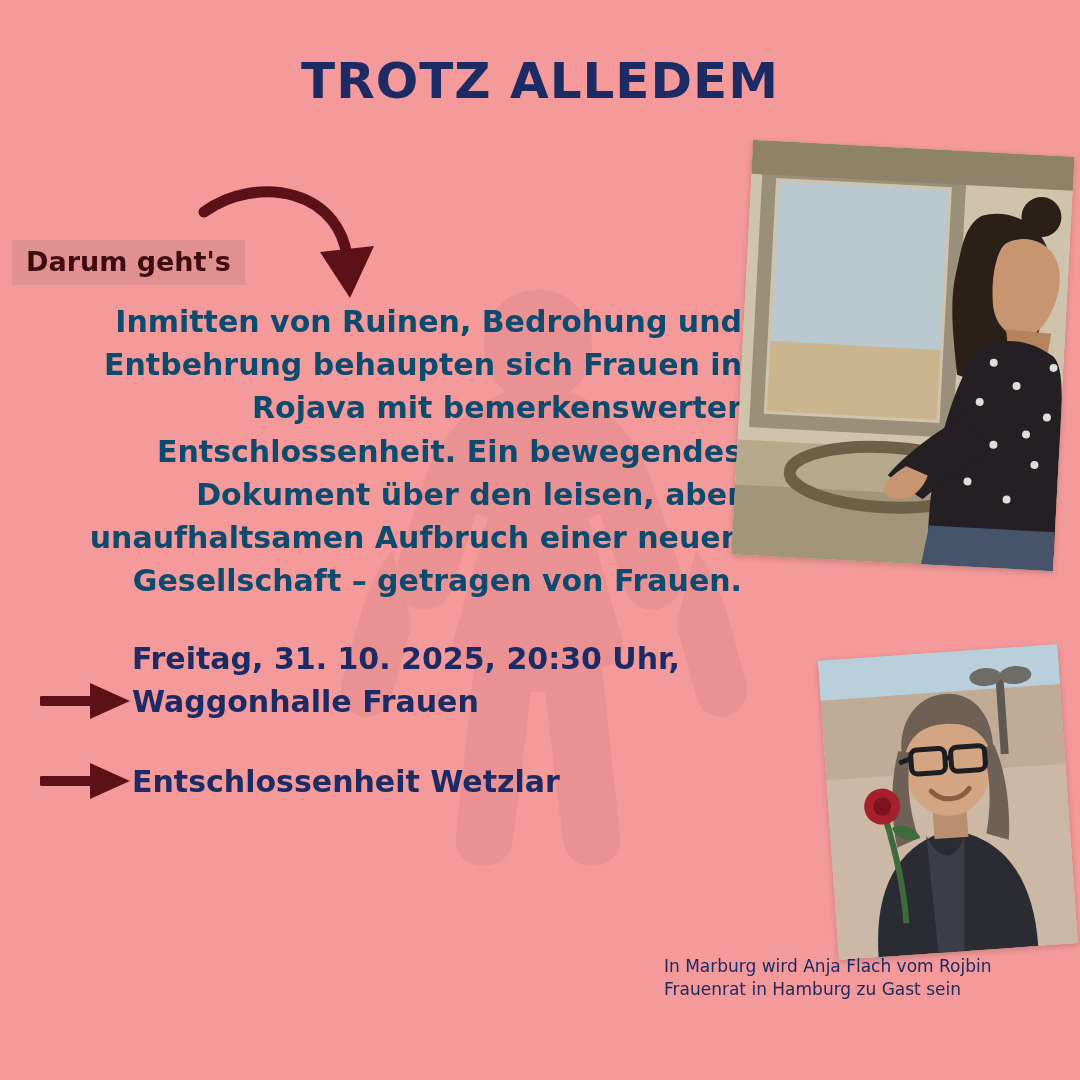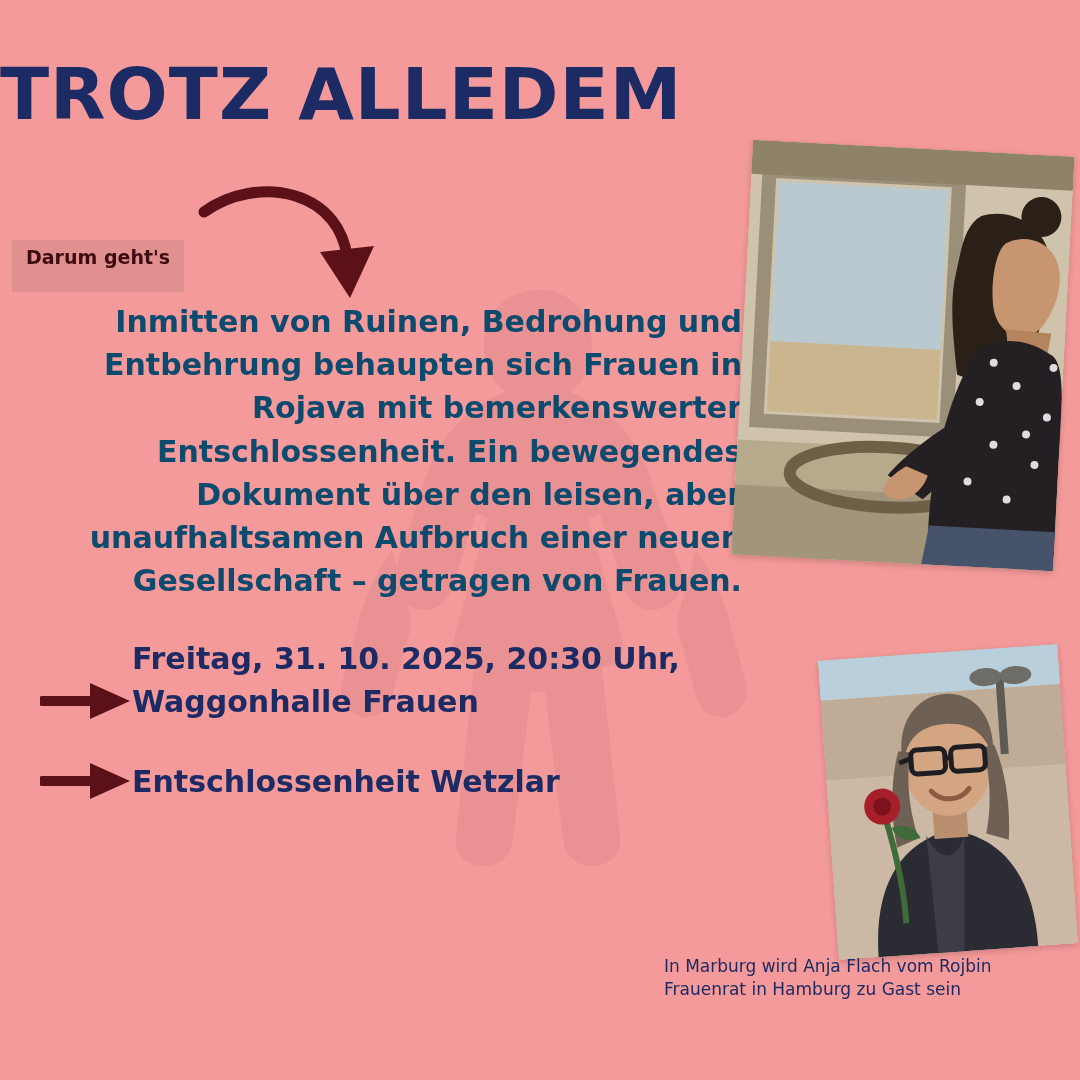--- a/index.html
+++ b/index.html
@@ -29,37 +29,37 @@
   .poster {
     position: absolute;
     inset: 0;
   }
 
   .title {
     position: absolute;
     top: 52px;
     left: 0;
     width: 1080px;
-    text-align: left;
-    font-size: 72px;
+    text-align: center;
+    font-size: 50px;
     font-weight: bold;
     letter-spacing: 1px;
     color: #1c2b63;
     font-family: "DejaVu Sans", sans-serif;
   }
 
   .badge {
     position: absolute;
     left: 12px;
     top: 240px;
     background: #e0918f;
     color: #3d0b10;
-    font-size: 19px;
-    font-weight: bold;
-    padding: 6px 14px 24px 14px;
+    font-size: 27px;
+    font-weight: bold;
+    padding: 6px 14px 8px 14px;
     font-family: "DejaVu Sans", sans-serif;
   }
 
   .curved-arrow {
     position: absolute;
     left: 196px;
     top: 182px;
     width: 180px;
     height: 130px;
   }

